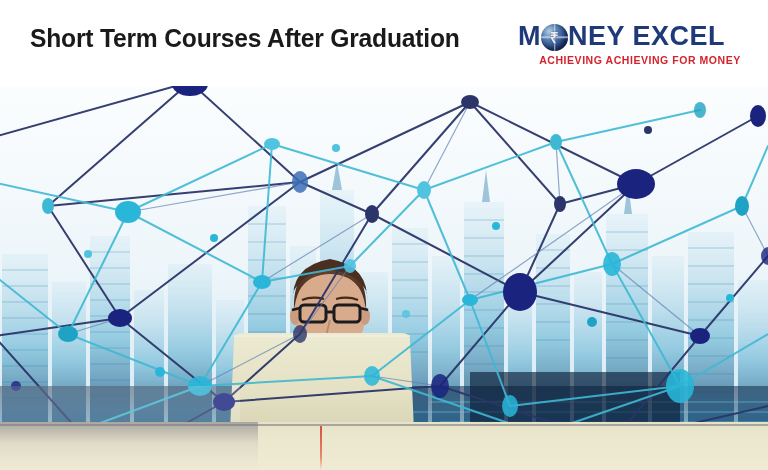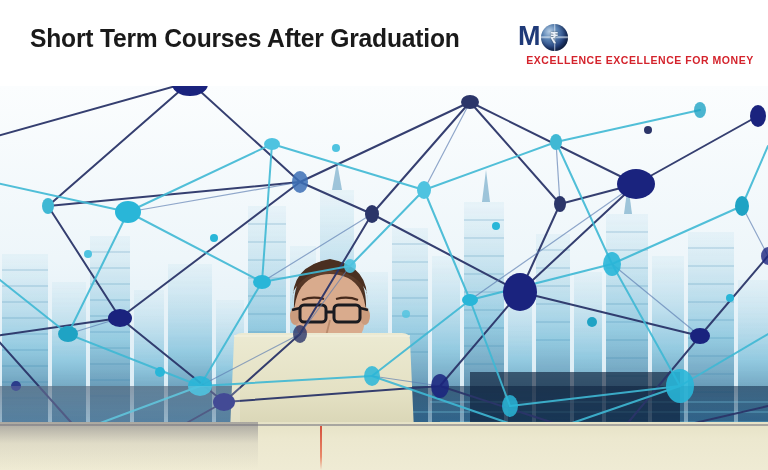--- a/index.html
+++ b/index.html
@@ -175,22 +175,23 @@
 <div class="header">
 
   <div class="page-title">Short Term Courses After Graduation</div>
 
   <div class="logo">
     <div class="logo-wordmark">
       <span class="logo-m">M</span>
         <span class="logo-globe">
           <span class="logo-globe-sym">₹</span>
         </span>
+        <span class="logo-rest">NEY EXCEL</span>
     </div>
-    <div class="logo-tagline">EXCELLENCE EXCELLENCE FOR MONEY</div>
+    <div class="logo-tagline">ACHIEVING ACHIEVING FOR MONEY</div>
   </div>
 
 </div>
 
 <div class="banner">
 
   <svg viewBox="0 0 768 384" preserveAspectRatio="none">
     <defs>
       <linearGradient id="skyG" x1="0" y1="0" x2="0" y2="1">
         <stop offset="0%" stop-color="#fbfdfe"></stop>

